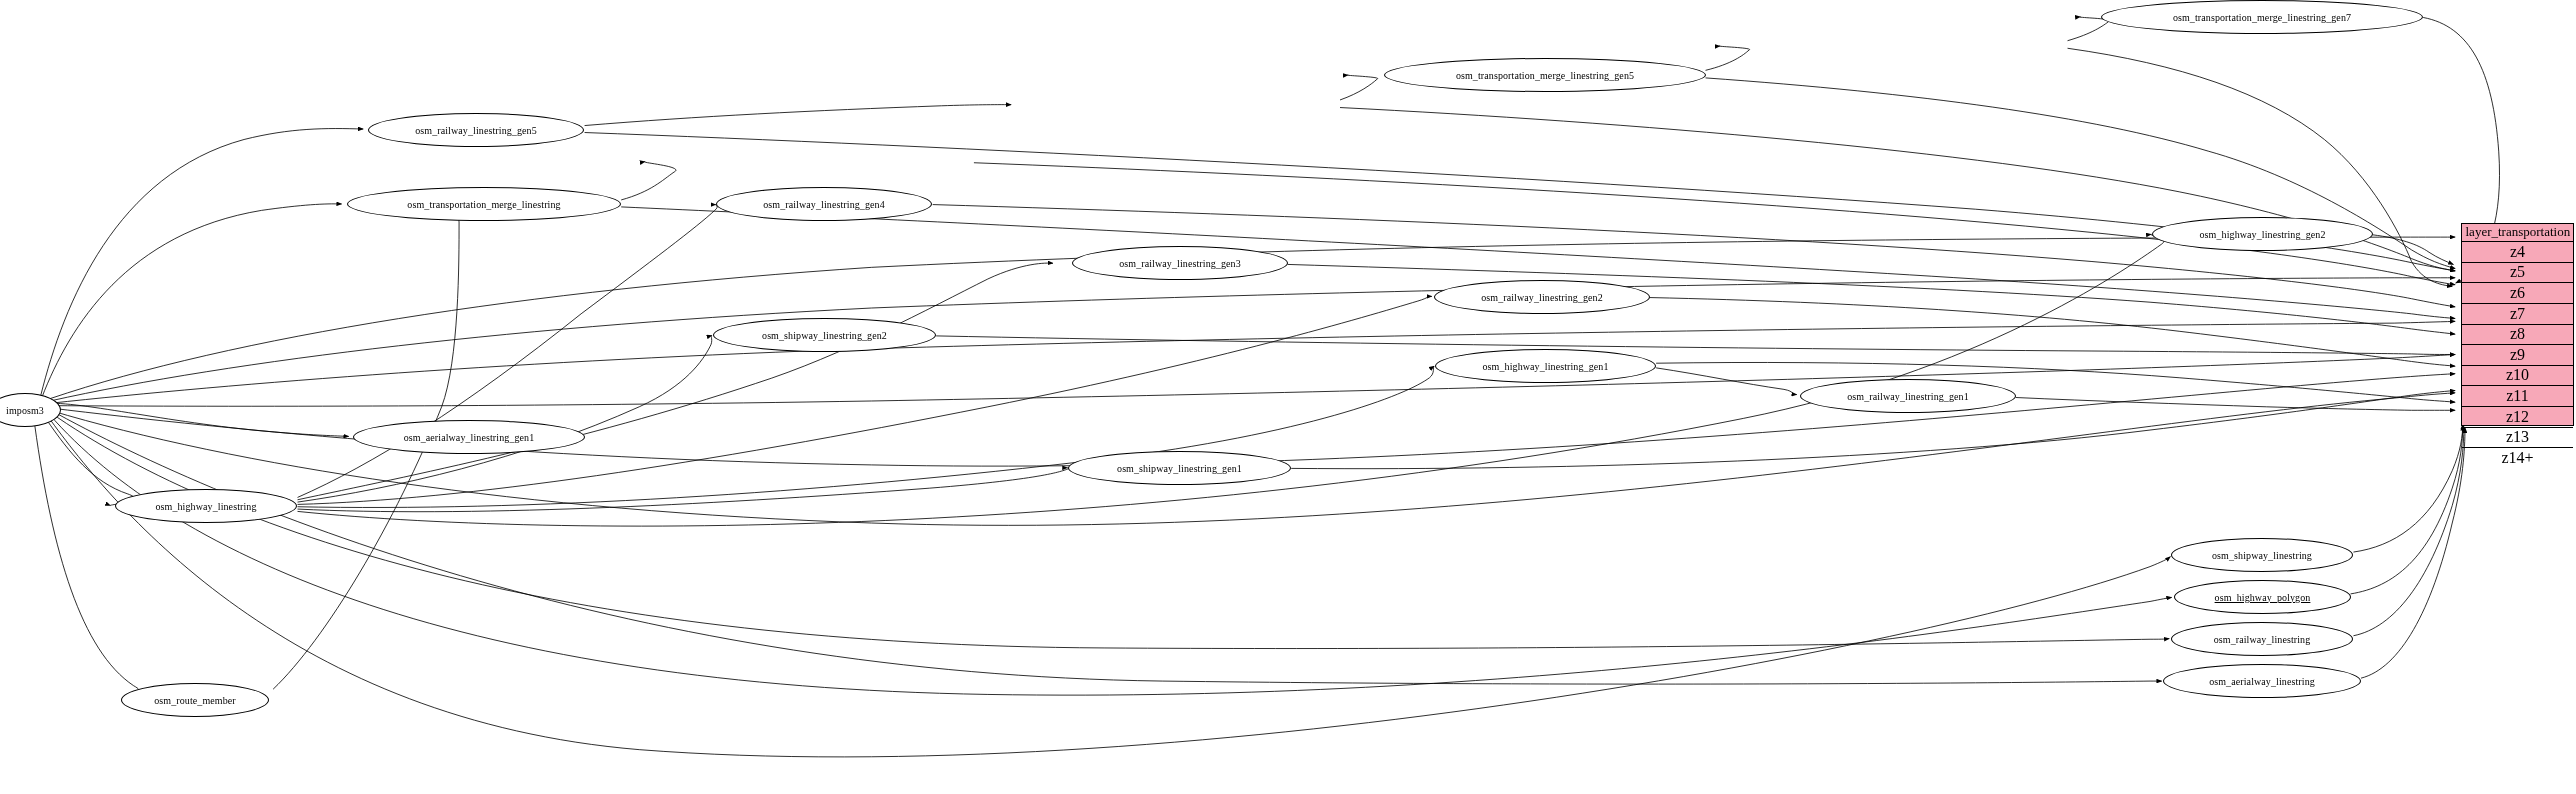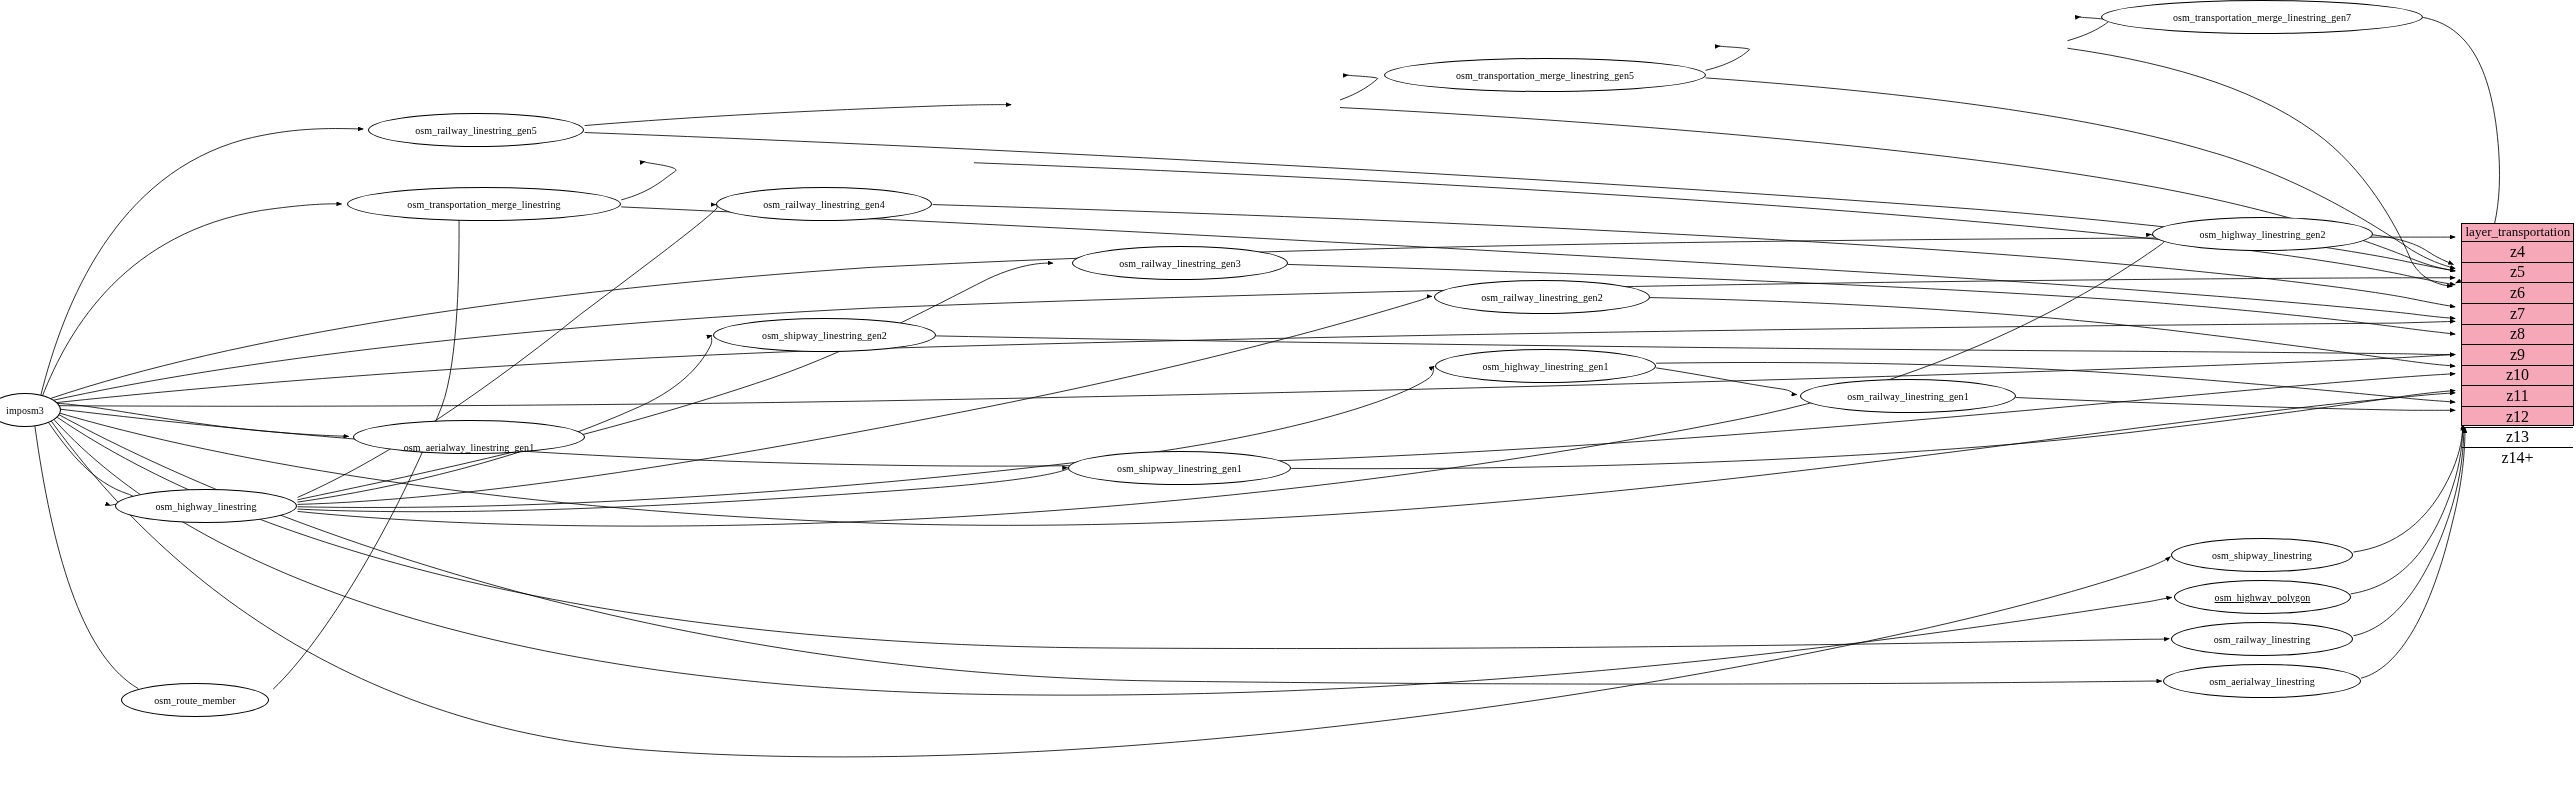--- a/index.html
+++ b/index.html
@@ -155,21 +155,21 @@
   </div>
 
   <div class="node ellipse-node" style="left:368px; top:113px; width:216px; height:34px;">
     <span>osm_railway_linestring_gen5</span>
   </div>
 
   <div class="node ellipse-node" style="left:347px; top:187px; width:274px; height:34px;">
     <span>osm_transportation_merge_linestring</span>
   </div>
 
-  <div class="node ellipse-node" style="left:353px; top:420px; width:232px; height:34px;align-items:flex-end;">
+  <div class="node ellipse-node" style="left:353px; top:420px; width:232px; height:34px;">
     <span>osm_aerialway_linestring_gen1</span>
   </div>
 
   <div class="node ellipse-node" style="left:115px; top:489px; width:182px; height:34px;">
     <span>osm_highway_linestring</span>
   </div>
 
   <div class="node ellipse-node" style="left:121px; top:683px; width:148px; height:34px;">
     <span>osm_route_member</span>
   </div>

